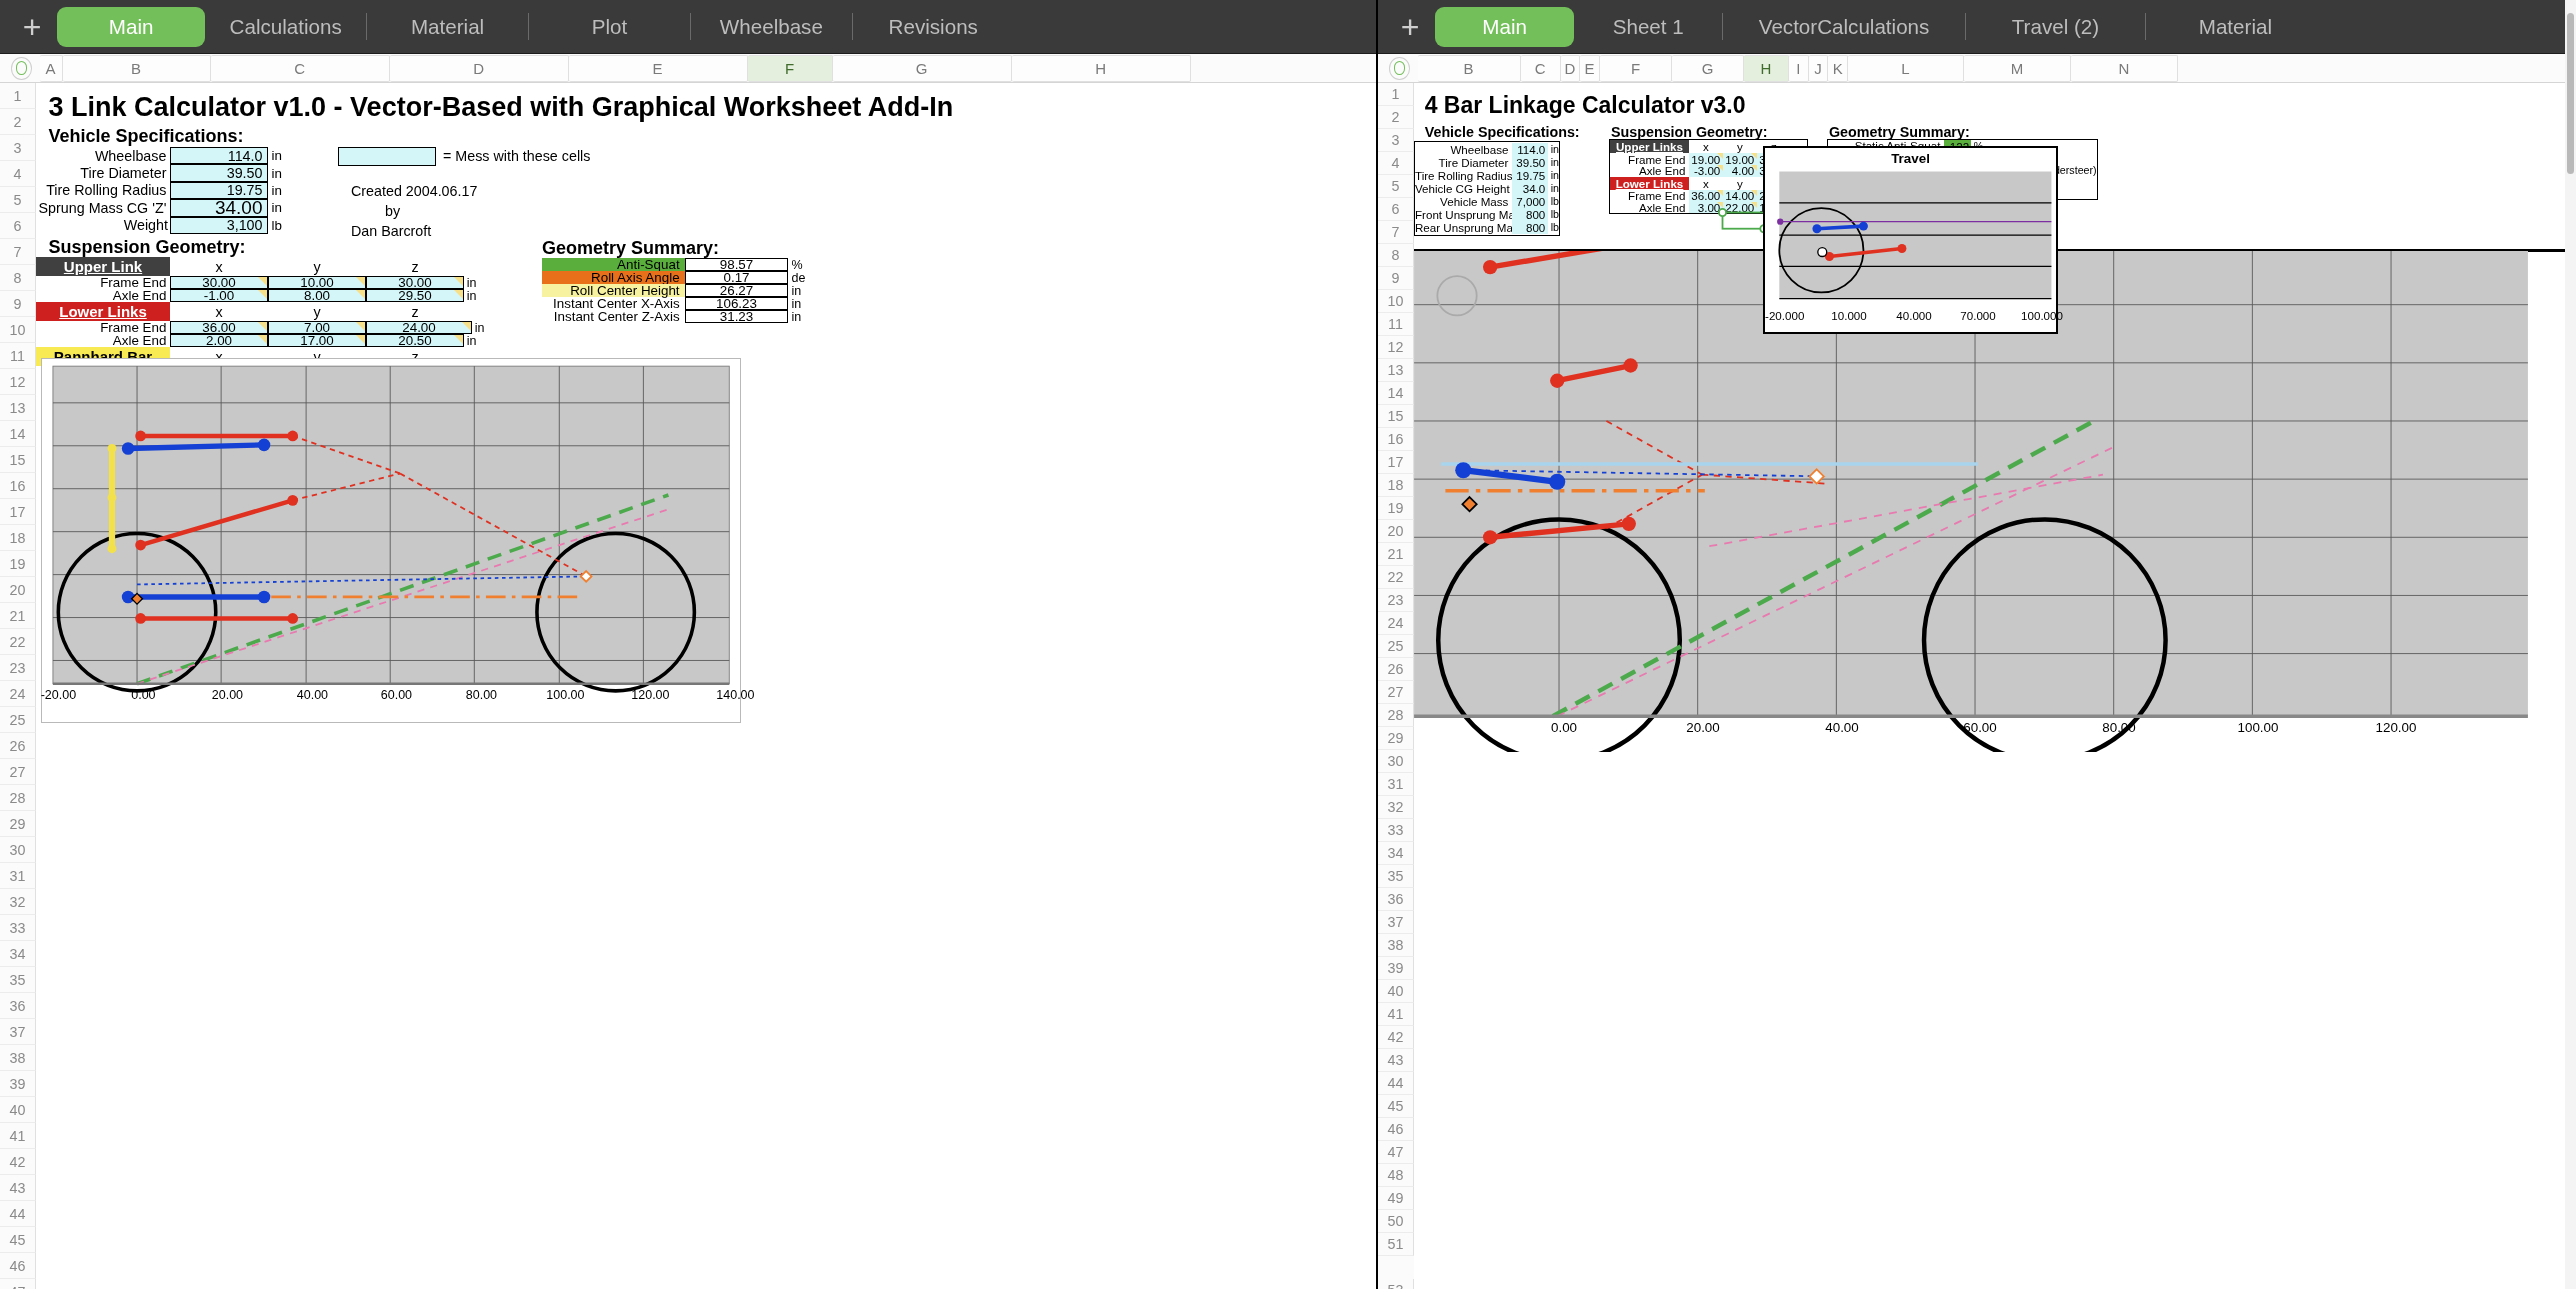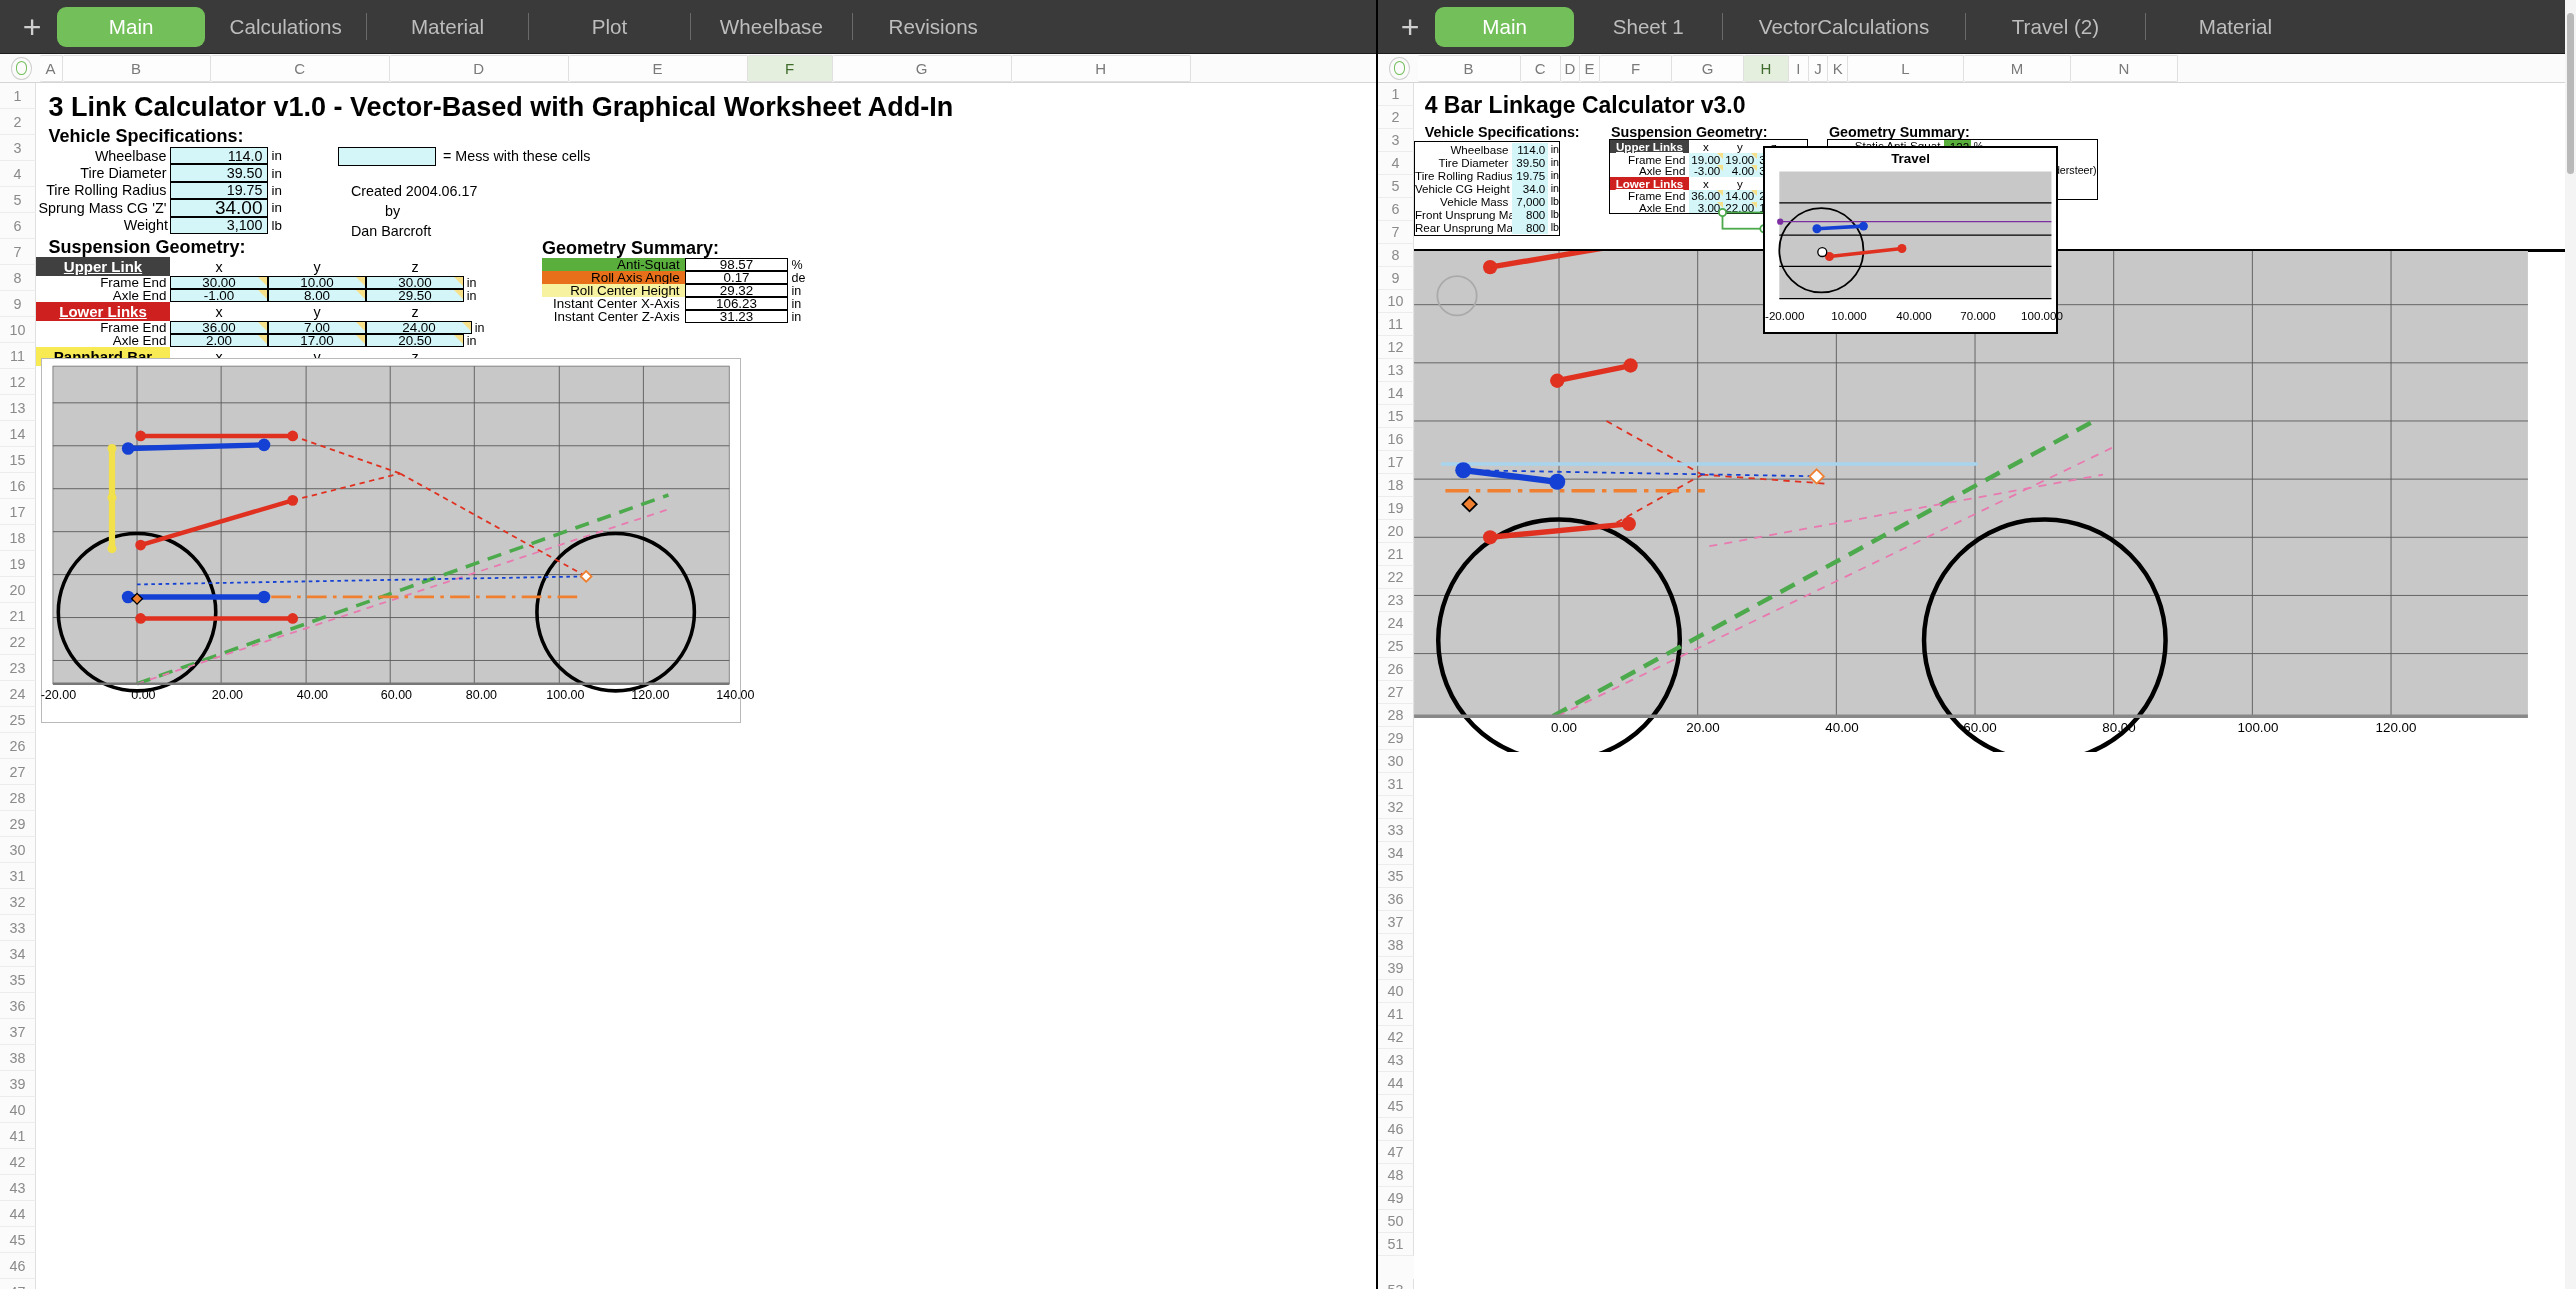--- a/index.html
+++ b/index.html
@@ -331,21 +331,21 @@
                 <div class="cellwhite" style="width:103px;height:13px;font-size:13.4px;">98.57</div>
                 <div class="unit" style="font-size:12.5px;padding-left:3.6px;">%</div>
               </div>
               <div class="sum-row" style="height: 13px;">
                 <div class="sum-lbl" style="width:143px;height:13px;font-size:13.4px;background:#e8701a;">Roll Axis Angle</div>
                 <div class="cellwhite" style="width:103px;height:13px;font-size:13.4px;">0.17</div>
                 <div class="unit" style="font-size:12.5px;padding-left:3.6px;">de</div>
               </div>
               <div class="sum-row" style="height: 13px;">
                 <div class="sum-lbl" style="width:143px;height:13px;font-size:13.4px;background:#f7f2a0;">Roll Center Height</div>
-                <div class="cellwhite" style="width:103px;height:13px;font-size:13.4px;">29.32</div>
+                <div class="cellwhite" style="width:103px;height:13px;font-size:13.4px;">26.27</div>
                 <div class="unit" style="font-size:12.5px;padding-left:3.6px;">in</div>
               </div>
               <div class="sum-row" style="height: 13px;">
                 <div class="sum-lbl" style="width:143px;height:13px;font-size:13.4px;">Instant Center X-Axis</div>
                 <div class="cellwhite" style="width:103px;height:13px;font-size:13.4px;">106.23</div>
                 <div class="unit" style="font-size:12.5px;padding-left:3.6px;">in</div>
               </div>
               <div class="sum-row" style="height: 13px;">
                 <div class="sum-lbl" style="width:143px;height:13px;font-size:13.4px;">Instant Center Z-Axis</div>
                 <div class="cellwhite" style="width:103px;height:13px;font-size:13.4px;">31.23</div>

